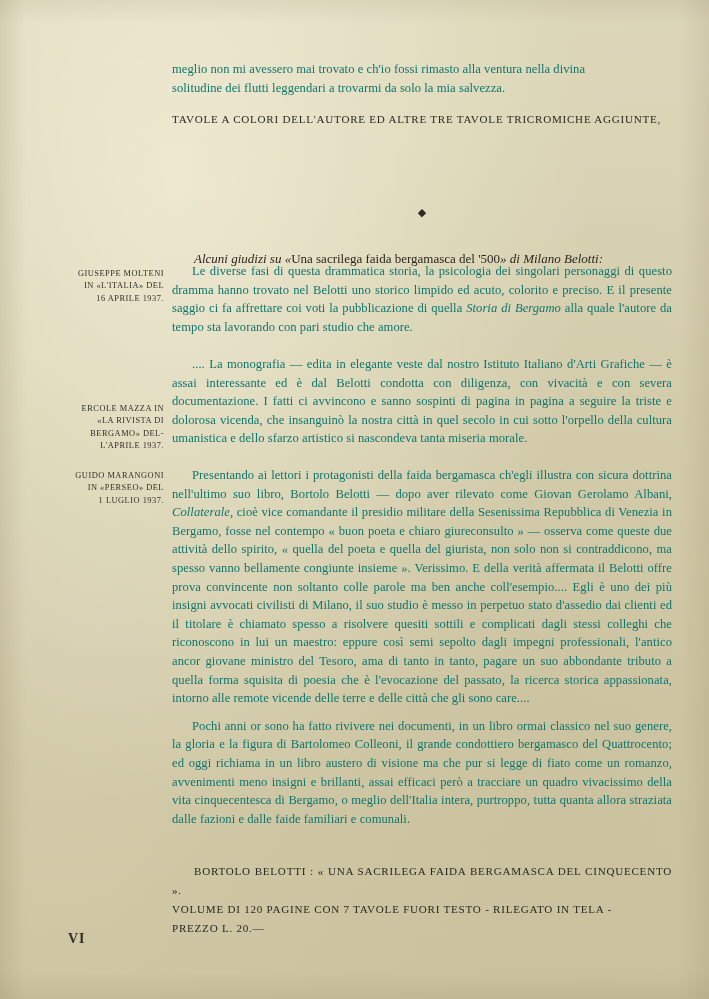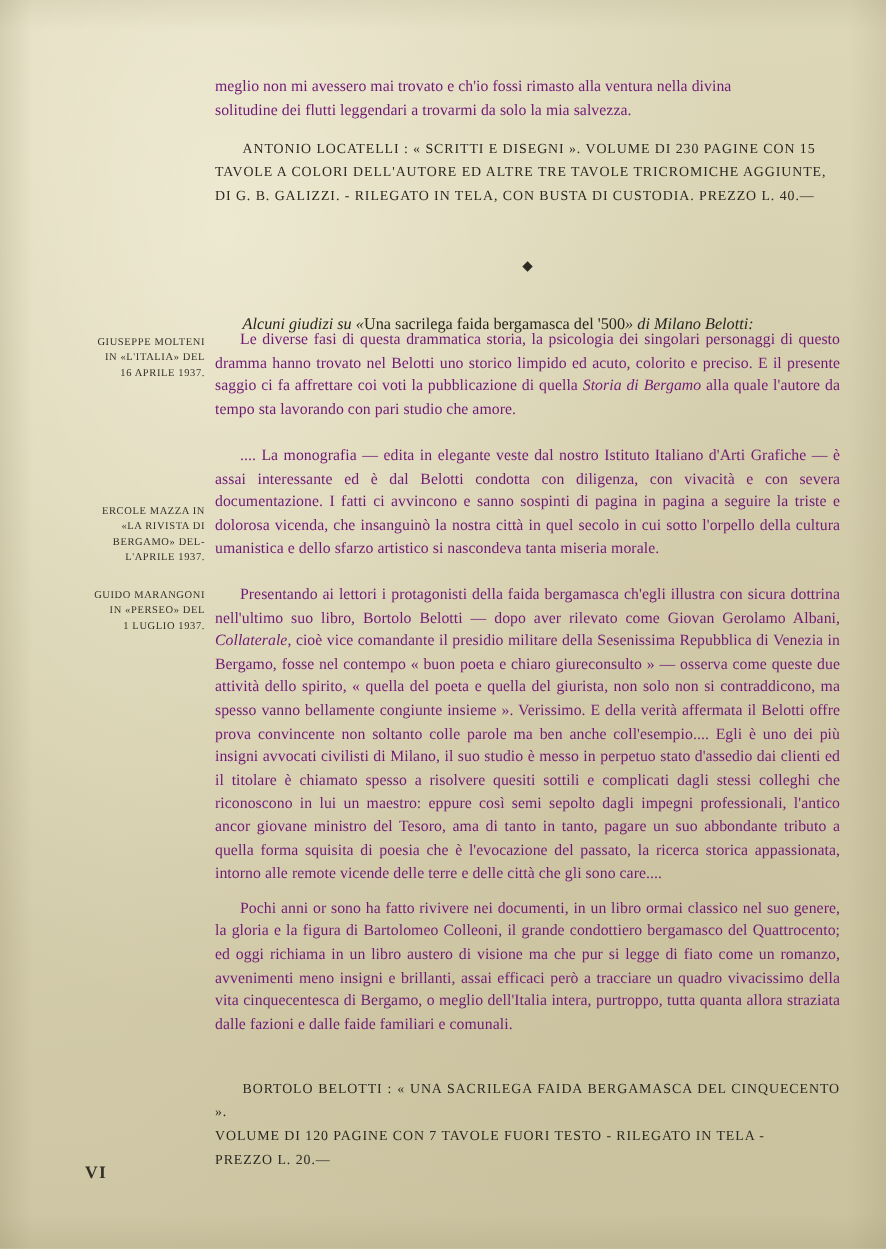--- a/index.html
+++ b/index.html
@@ -50,21 +50,21 @@
     top: 60px;
   }
 
   p {
     margin: 0 0 0 0;
     font-size: 12.6px;
     line-height: 18.6px;
     text-align: justify;
     text-indent: 0;
     letter-spacing: 0.05px;
-    color: #701a75;
+    color: #0f766e;
   }
   p.indent { text-indent: 20px; }
   p.gap-sm { margin-top: 9px; }
 
   .smallcaps {
     font-size: 11.1px;
     letter-spacing: 0.75px;
     line-height: 19px;
     text-align: justify;
     color: #2b2823;
@@ -120,23 +120,21 @@
 <div class="page"></div>
 
 <div class="content">
 
   <div class="col" style="top:60px;">
     <p>meglio non mi avessero mai trovato e ch'io fossi rimasto alla ventura nella divina</p>
     <p>solitudine dei flutti leggendari a trovarmi da solo la mia salvezza.</p>
   </div>
 
   <div class="col" style="top:110px;">
-    <div class="smallcaps"><span class="ind"></span><span>ANTONIO LOCATELLI : « SCRITTI E DISEGNI ». VOLUME DI 230 PAGINE CON 15</span></div>
     <div class="smallcaps">TAVOLE A COLORI DELL'AUTORE ED ALTRE TRE TAVOLE TRICROMICHE AGGIUNTE,</div>
-    <div class="smallcaps">DI G. B. GALIZZI. - RILEGATO IN TELA, CON BUSTA DI CUSTODIA. PREZZO L. 40.—</div>
   </div>
 
   <div class="col" style="top:186px;">
     <div class="ornament">◆</div>
   </div>
 
   <div class="col" style="top:228px;">
     <div class="judges">
       <span class="it">Alcuni giudizi su «</span><span class="roman">Una sacrilega faida bergamasca del '500</span><span class="it">» di Milano Belotti:</span>
     </div>

